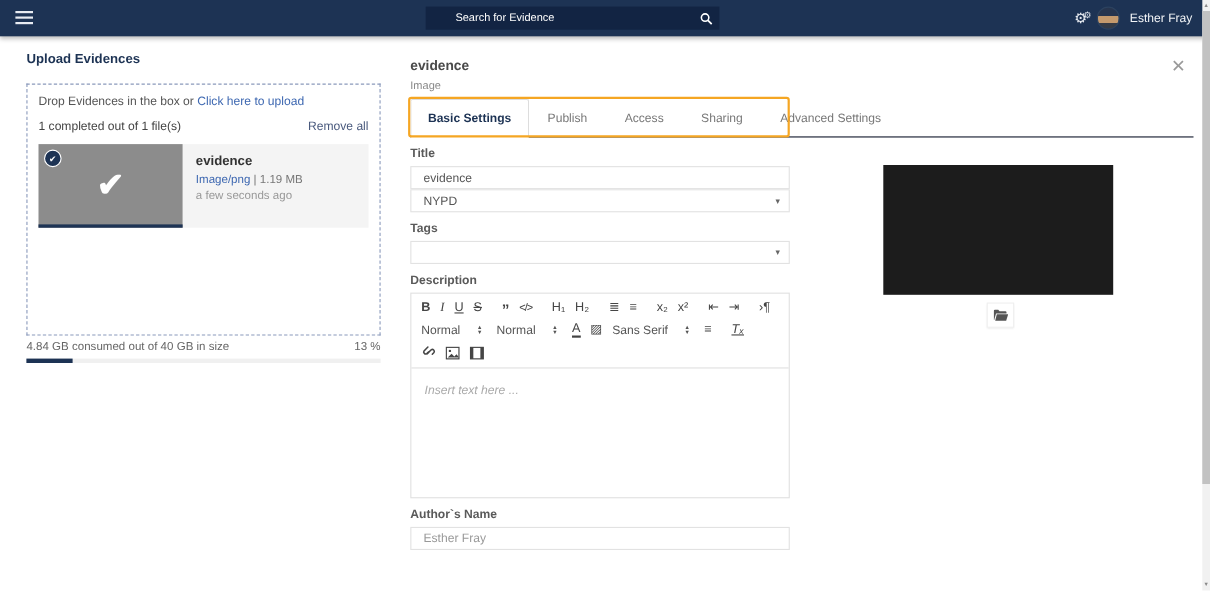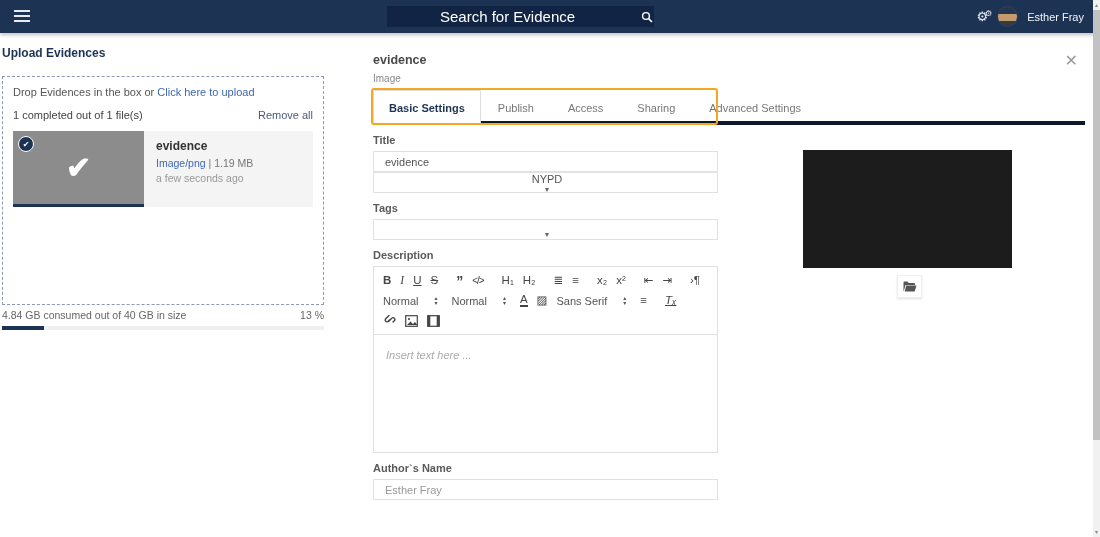--- a/index.html
+++ b/index.html
@@ -14,21 +14,21 @@
     background:#1d3354; box-shadow:0 2px 4px rgba(0,0,0,.25);
   }
   .hamburger { position:absolute; left:14px; top:10px; width:16px; height:12px; cursor:pointer; }
   .hamburger span { display:block; height:2px; background:#e8ecf2; margin-bottom:3px; }
   .searchbox {
     position:absolute; left:387px; top:6px; width:267px; height:21px;
     background:#122443; display:flex; align-items:center;
   }
   .searchbox input {
     flex:1; border:none; outline:none; background:transparent;
-    color:#ffffff; font-size:15px; padding-left:13px; font-family:inherit;margin-left:40px;
+    color:#ffffff; font-size:10px; padding-left:27px; font-family:inherit;
   }
   .search-glass { width:24px; display:flex; align-items:center; justify-content:center; cursor:pointer; }
   .nav-right {
     position:absolute; right:16px; top:0; height:33px;
     display:flex; align-items:center; gap:9px;
   }
   .gears { position:relative; color:#e8ecf2; font-size:13px; line-height:13px; cursor:pointer; }
   .gears .small-gear { position:absolute; font-size:8px; right:-4px; top:-3px; }
   .avatar {
     width:21px; height:21px; border-radius:50%; cursor:pointer; overflow:hidden;
@@ -36,21 +36,21 @@
     border:1px solid #2c425f;
   }
   .username { color:#f2f4f7; font-size:11px; }
   
   .scrollbar {
     position:absolute; right:0; top:0; width:7px; height:537px; background:#f1f1f1; z-index:50;
   }
   .scroll-arrow { position:absolute; width:7px; text-align:center; font-size:6px; color:#8a8a8a; line-height:8px; cursor:pointer; }
   .scroll-thumb { position:absolute; top:10px; left:0; width:7px; height:430px; background:#c2c2c2; cursor:pointer; }
   
-  .upload-panel { position:absolute; left:2px; top:46px; width:322px; }
+  .upload-panel { position:absolute; left:24px; top:46px; width:322px; }
   .upload-title { font-size:12px; font-weight:bold; color:#1d3354; }
   .dropzone {
     margin-top:16px; height:229px; border:1px dashed #8a99bb; padding:9px 10px 10px;
     position:relative;
   }
   .drop-line { font-size:11px; color:#555; }
   .drop-link { color:#3e68b1; cursor:pointer; }
   .completed-row { display:flex; justify-content:space-between; margin-top:11px; font-size:11px; color:#444; }
   .remove-all { color:#49597d; cursor:pointer; }
   .file-card { display:flex; margin-top:10px; height:76px; }
@@ -74,21 +74,21 @@
   .storage-track { margin-top:5px; height:4px; background:#f0f0f0; }
   .storage-fill { height:4px; background:#1d3354; width:0; }
   
   .detail-panel { position:absolute; left:373px; top:46px; width:712px; height:480px; }
   .close-x { position:absolute; right:7px; top:7px; font-size:16px; color:#9a9a9a; cursor:pointer; line-height:16px; }
   .detail-title { padding-top:7px; font-size:12.5px; font-weight:bold; color:#4a4a4a; }
   .detail-sub { margin-top:6px; font-size:10px; color:#888; }
   .draft-row { margin-top:5px; display:flex; align-items:center; gap:8px; }
   .checkbox { width:13px; height:13px; border:1px solid #c8c8c8; border-radius:2px; background:#fdfdfd; cursor:pointer; }
   .draft-label { font-size:11.5px; color:#666; }
-  .tabs-area { margin-top:6px; height:35px; border-bottom:4px solid #0f172a; position:relative; }
+  .tabs-area { margin-top:6px; height:35px; border-bottom:1px solid #0f172a; position:relative; }
   .tabs-highlight {
     position:absolute; left:-2px; top:-2px; width:347px; height:37px;
     border:2px solid #f5a623; border-radius:3px; pointer-events:none; z-index:5;
   }
   .tabs { display:flex; height:35px; align-items:stretch; }
   .tab {
     font-size:11px; color:#777; padding:0 17px; display:flex; align-items:center; cursor:pointer;
   }
   .tab.active {
     background:#fff; border:1px solid #ddd; border-bottom:1px solid #fff;
@@ -98,21 +98,21 @@
   .form-col { width:345px; }
   .form-label { margin:9px 0 5px; font-size:11px; font-weight:bold; color:#5a5a5a; }
   .text-input {
     width:345px; height:21px; border:1px solid #e2e2e2; background:#fff;
     font-size:11px; color:#555; padding-left:11px; font-family:inherit; outline:none;
   }
   .text-input.muted { color:#999; }
   .select-box {
     width:345px; height:21px; border:1px solid #e2e2e2; background:#fff;
     font-size:11px; color:#555; padding:0 8px 0 11px;
-    display:flex; align-items:center; justify-content:space-between; cursor:pointer;flex-direction:column;
+    display:flex; align-items:center; justify-content:space-between; cursor:pointer;
   }
   .caret { font-size:8px; color:#666; }
   
   .editor { width:345px; border:1px solid #e0e0e0; }
   .toolbar { padding:7px 9px 5px; border-bottom:1px solid #e0e0e0; }
   .tb-row { display:flex; align-items:center; margin-bottom:7px; flex-wrap:nowrap; }
   .tb-row:last-child { margin-bottom:2px; }
   .tb-btn {
     font-size:11.5px; color:#454545; margin-right:9px; cursor:pointer; line-height:13px;
     display:inline-flex; align-items:center;

